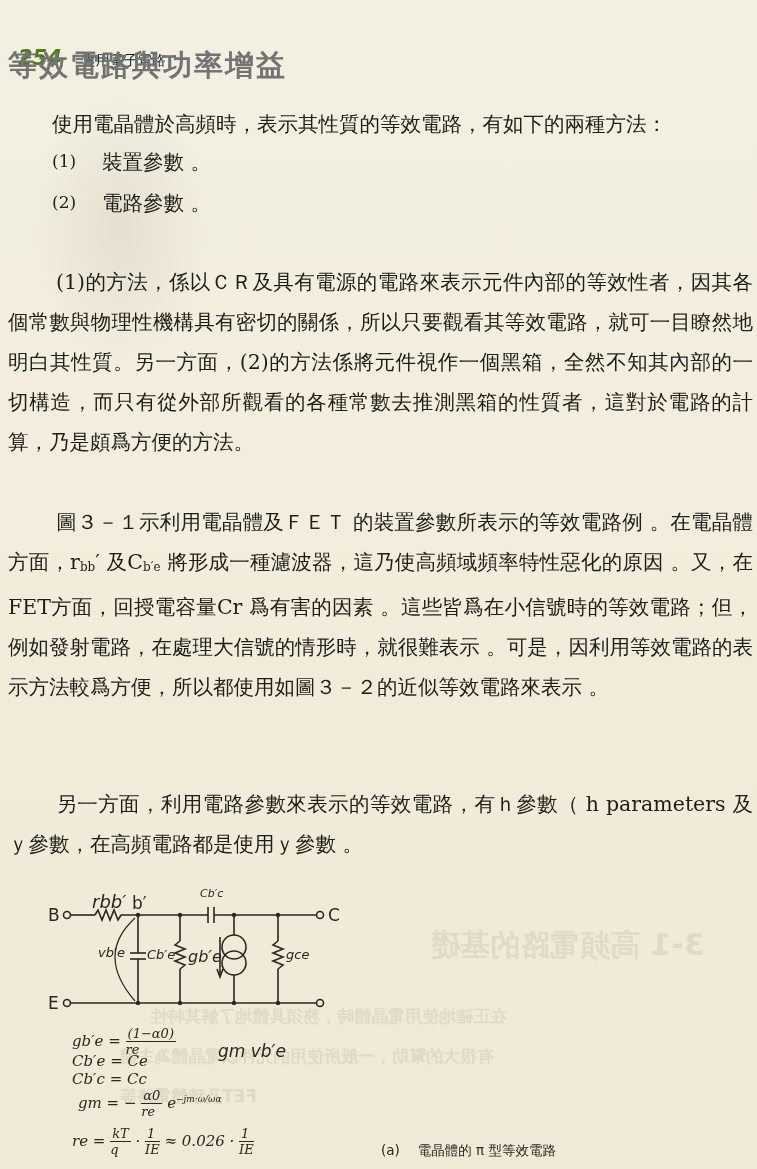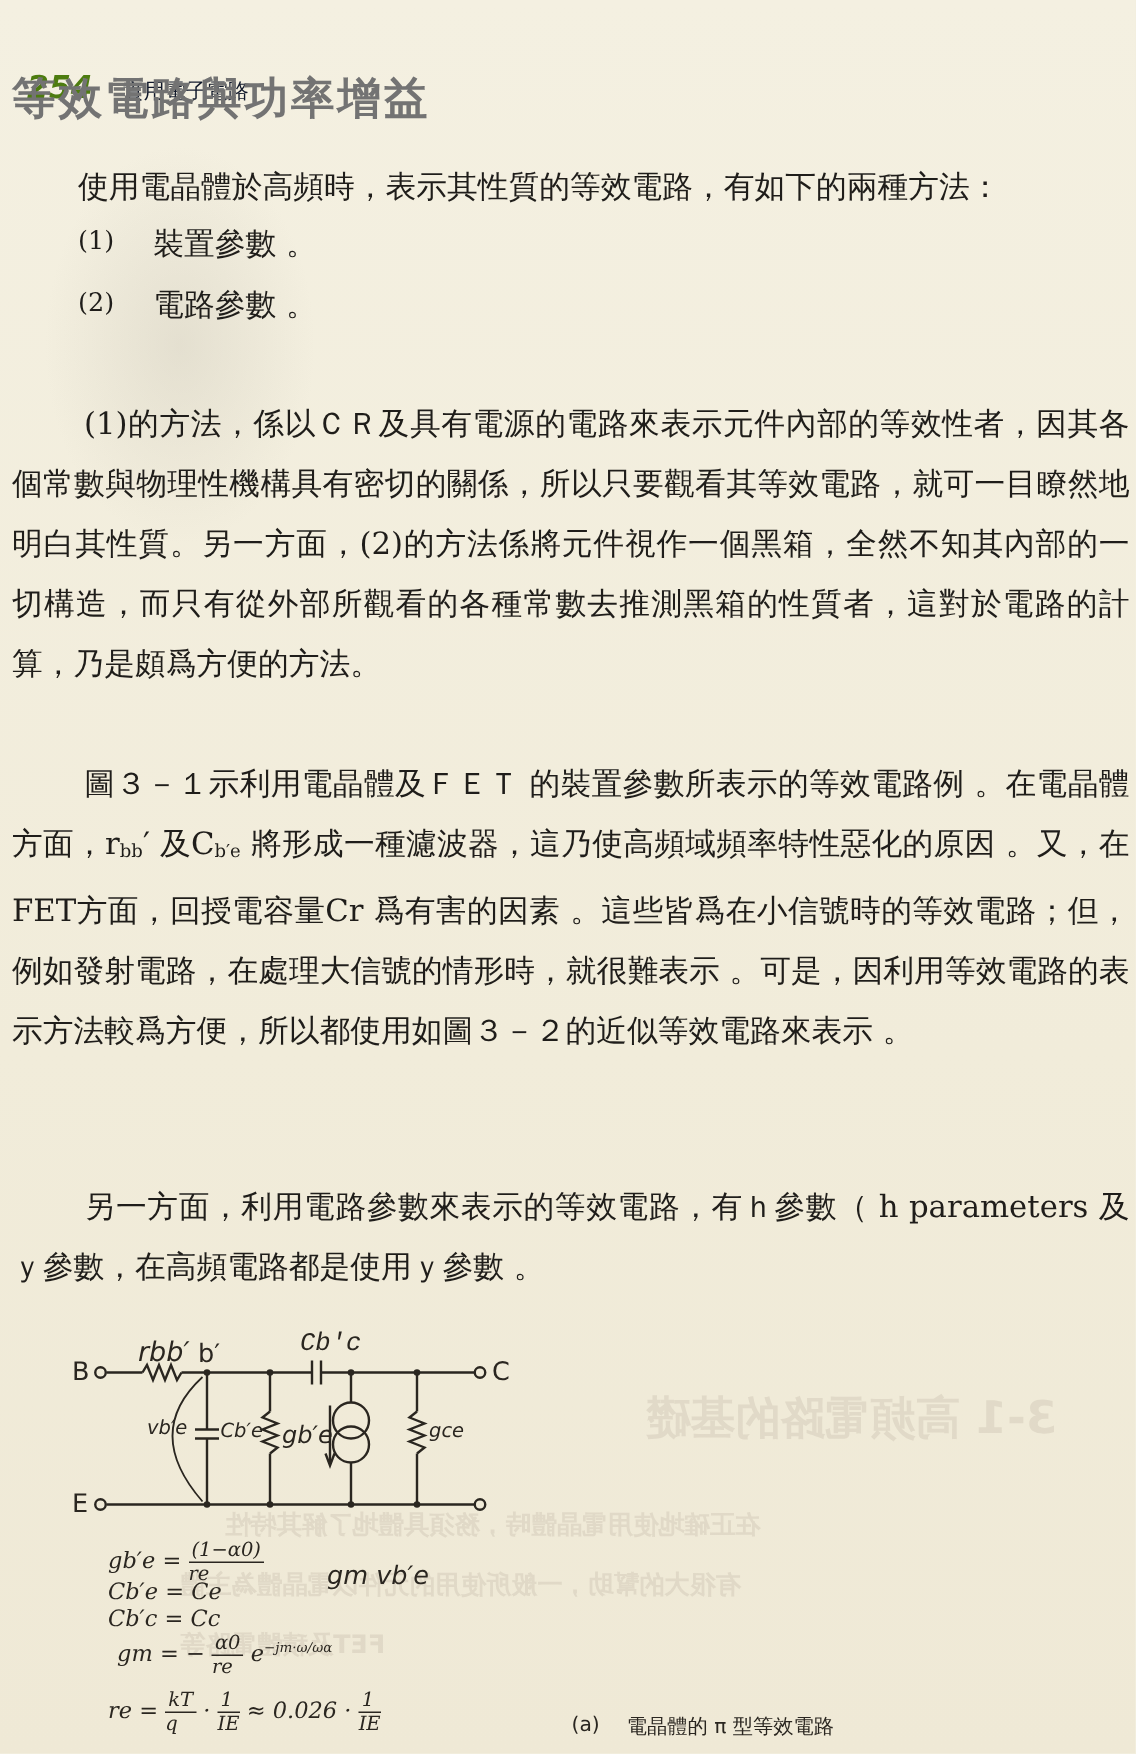--- a/index.html
+++ b/index.html
@@ -173,21 +173,21 @@
         <circle cx="140" cy="118" r="2.2"></circle>
       <circle cx="194" cy="118" r="2.2"></circle>
         <circle cx="238" cy="118" r="2.2"></circle>
     </g>
   </svg>
   <span class="clabel node-label" style="left:8px; top:20px;">B</span>
   <span class="clabel node-label" style="left:8px; top:108px;">E</span>
   <span class="clabel node-label" style="left:288px; top:20px;">C</span>
   <span class="clabel node-label" style="left:92px; top:8px;">b′</span>
   <span class="clabel" style="left:52px; top:6px; font-size:18px;">rbb′</span>
-  <span class="clabel" style="left:160px; top:2px; font-size:17px;font-family:Liberation Mono, monospace;">Cb′c</span>
+  <span class="clabel" style="left:160px; top:2px; font-size:11px;">Cb′c</span>
   <span class="clabel" style="left:58px; top:60px; font-size:13px;">vb′e</span>
   <span class="clabel" style="left:107px; top:62px; font-size:13px;">Cb′e</span>
   <span class="clabel" style="left:148px; top:62px; font-size:16px;">gb′e</span>
   <span class="clabel" style="left:246px; top:62px; font-size:13px;">gce</span>
   <span class="clabel" style="left:178px; top:120px; font-size:17px;margin-top:36px;">gm vb′e</span>
 </div>
 
 <div class="equations">
   <div class="eq" style="left:0; top:12px;">
     <span>gb′e =</span>

